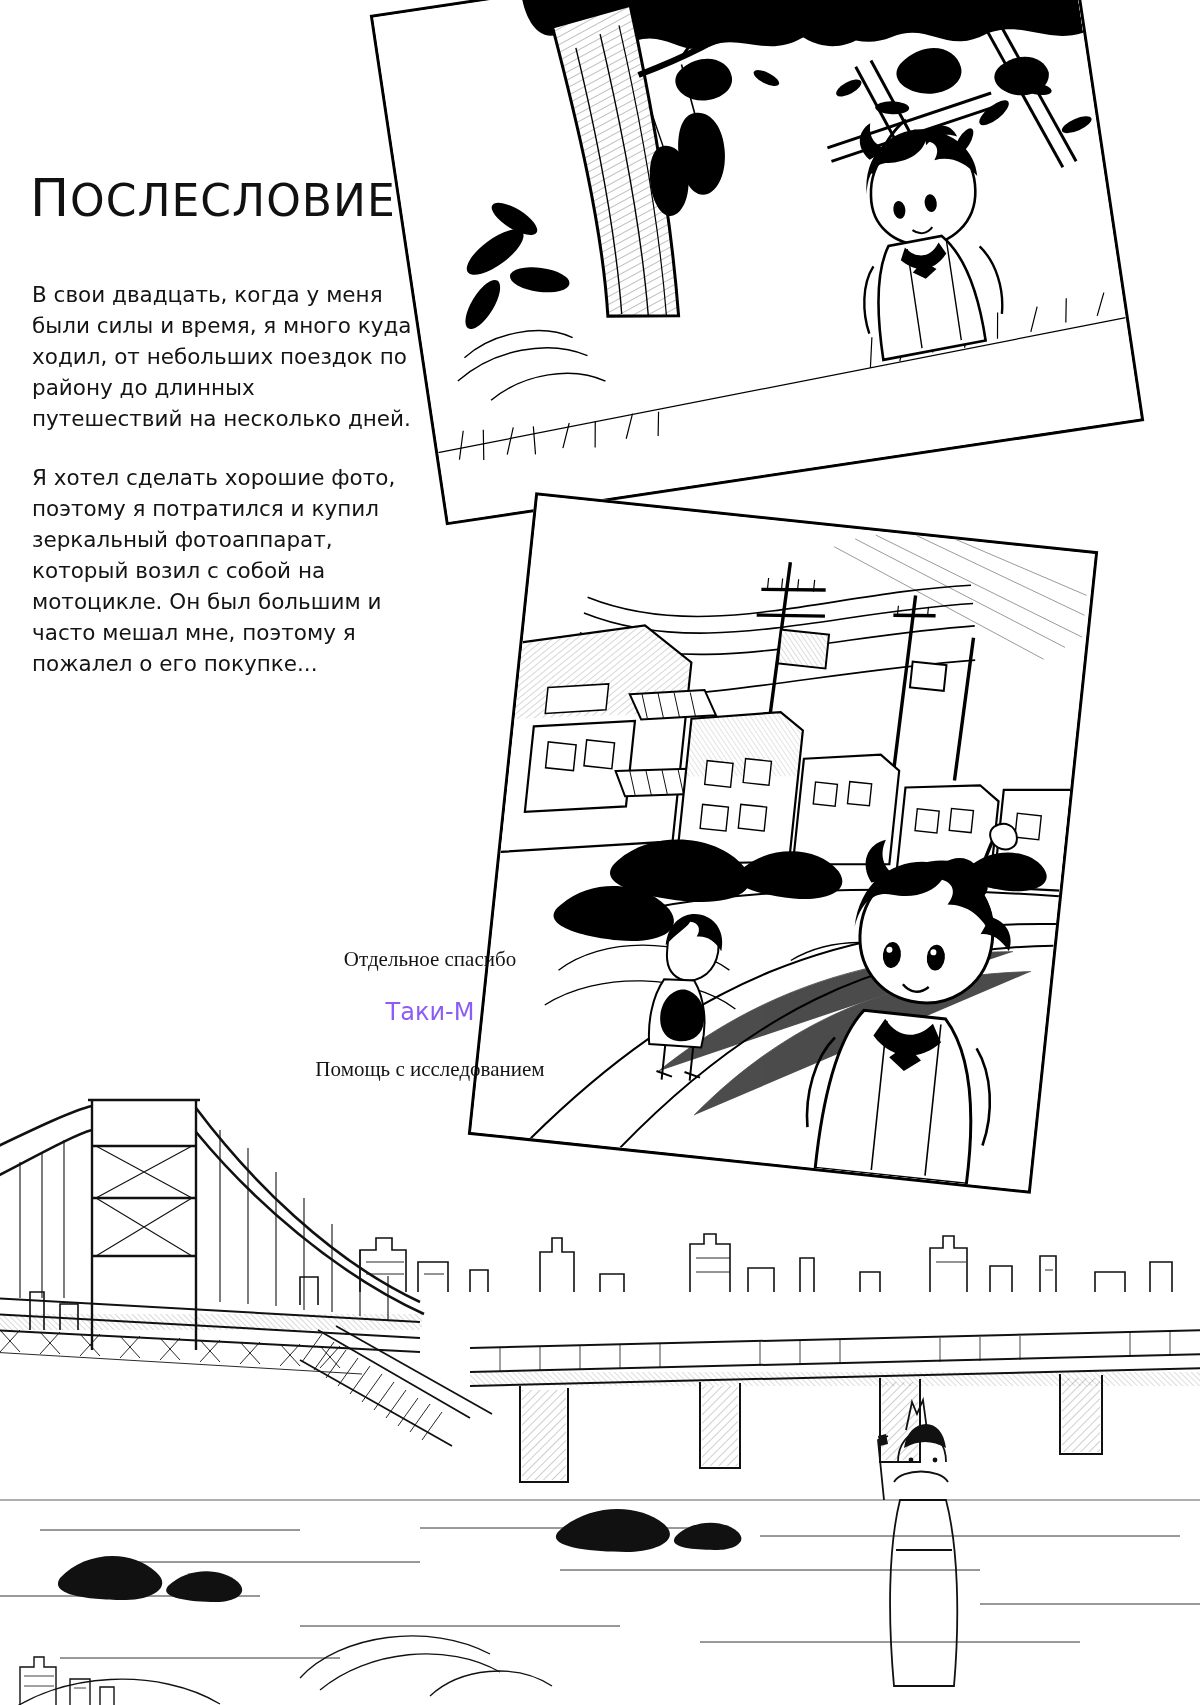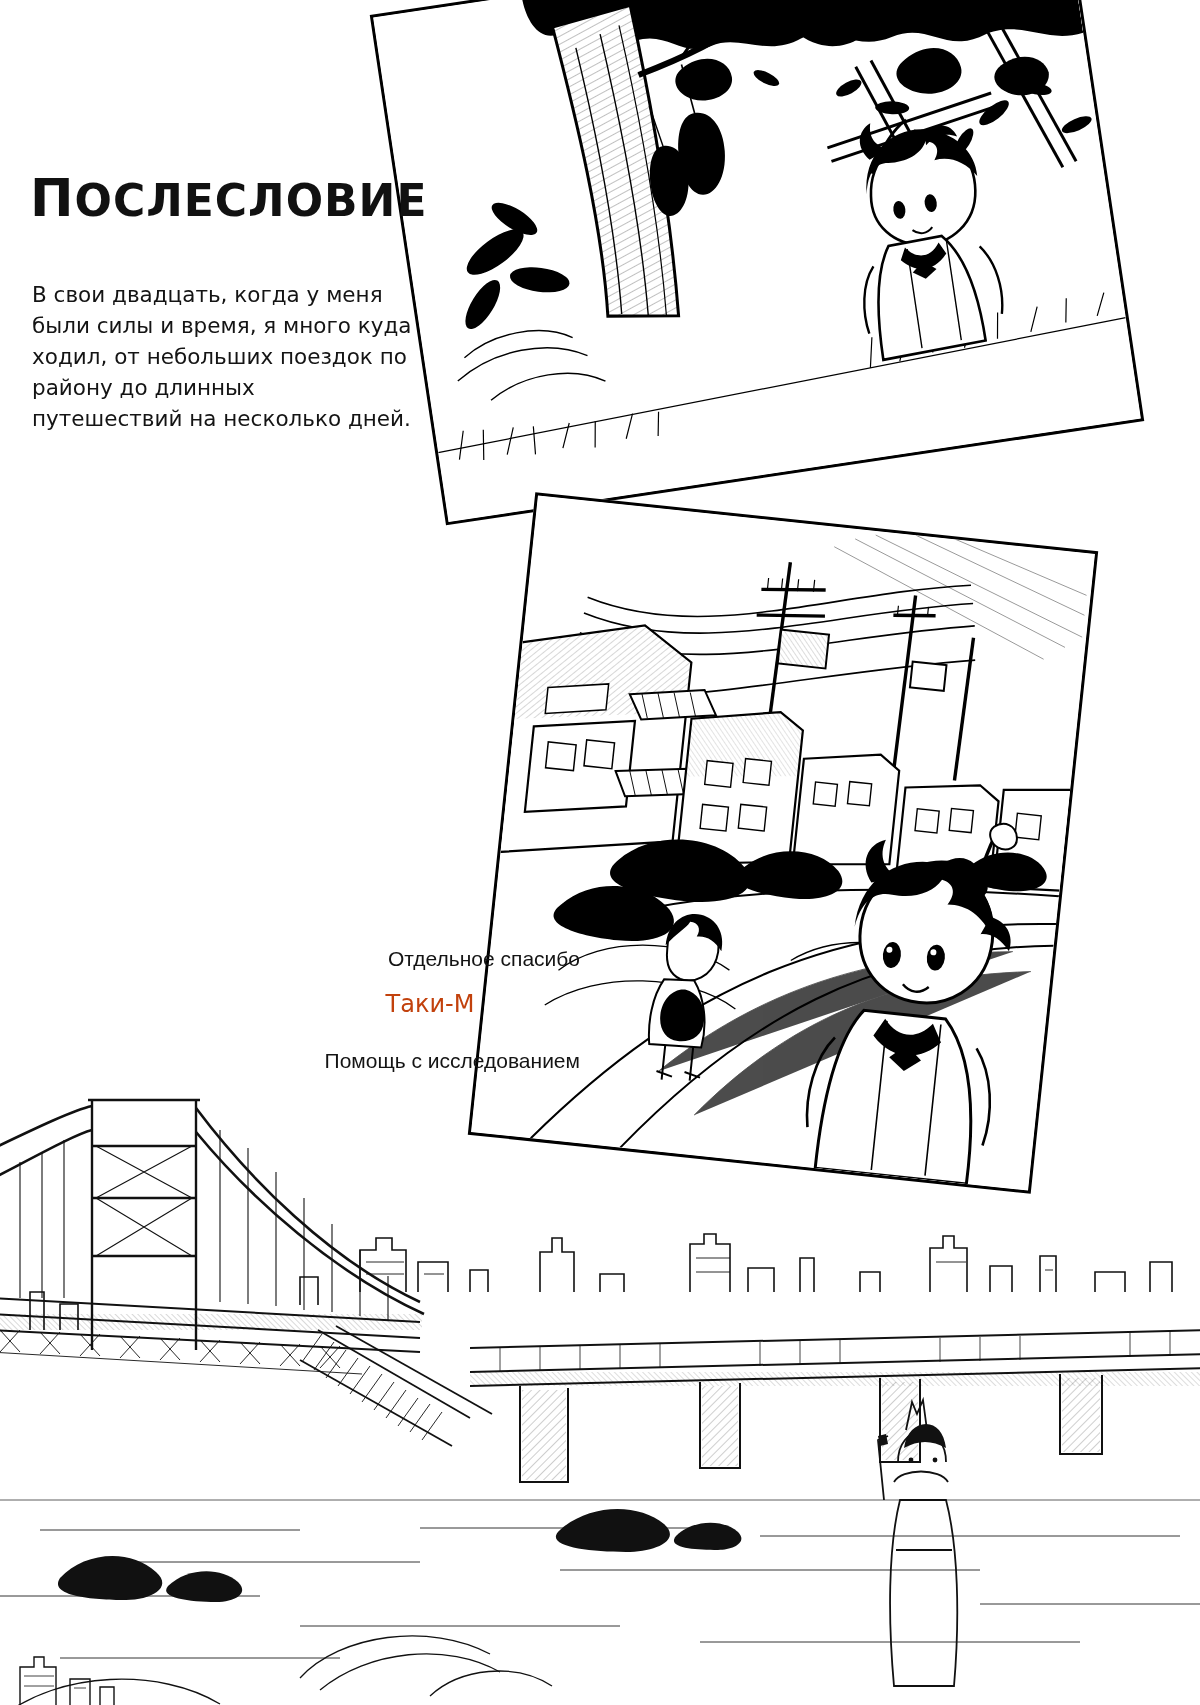--- a/index.html
+++ b/index.html
@@ -17,21 +17,21 @@
     color: #111111;
   }
 
   
   .afterword-title {
     position: absolute;
     left: 30px;
     top: 168px;
     font-size: 44px;
     letter-spacing: 1px;
-    font-weight: 700;
+    font-weight: 400;
     color: #111;
     font-family: "DejaVu Sans", sans-serif;
     text-transform: uppercase;
   }
   .afterword-title .first {
     font-size: 52px;
   }
 
   
   .body-col {
@@ -60,28 +60,27 @@
     position: absolute;
     left: 280px;
     top: 945px;
     width: 300px;
     text-align: center;
   }
   .credit-label {
     font-size: 21px;
     line-height: 28px;
     color: #141414;
-    font-family: Liberation Sans, sans-serif;
-    text-align: right;
+    font-family: Liberation Serif, serif;
   }
   .credit-value {
     font-size: 24px;
     line-height: 34px;
-    color: #c2410c;
-    margin-top: 14px;
+    color: #8b5cf6;
+    margin-top: 22px;
     margin-bottom: 26px;
     font-family: "DejaVu Sans", sans-serif;
   }
   .credit-value.last { margin-bottom: 0; }
   .panel {
     position: absolute;
     background: #ffffff;
     border: 3px solid #000;
     overflow: hidden;
   }
@@ -564,20 +563,21 @@
       </g>
     </svg>
   </div>
 
   <div class="afterword-title">
     <span class="first">П</span><span>ОСЛЕСЛОВИЕ</span>
   </div>
 
   <div class="body-col">
     <p class="para">В свои двадцать, когда у меня были силы и время, я много куда ходил, от небольших поездок по району до длинных путешествий на несколько дней.</p>
+    <p class="para">Я хотел сделать хорошие фото, поэтому я потратился и купил зеркальный фотоаппарат, который возил с собой на мотоцикле. Он был большим и часто мешал мне, поэтому я пожалел о его покупке...</p>
   </div>
 
   <div class="credits">
     <div class="credit-label">Отдельное спасибо</div>
     <div class="credit-value">Таки-М</div>
     <div class="credit-label">Помощь с исследованием</div>
   </div>
 
 </div>
 

